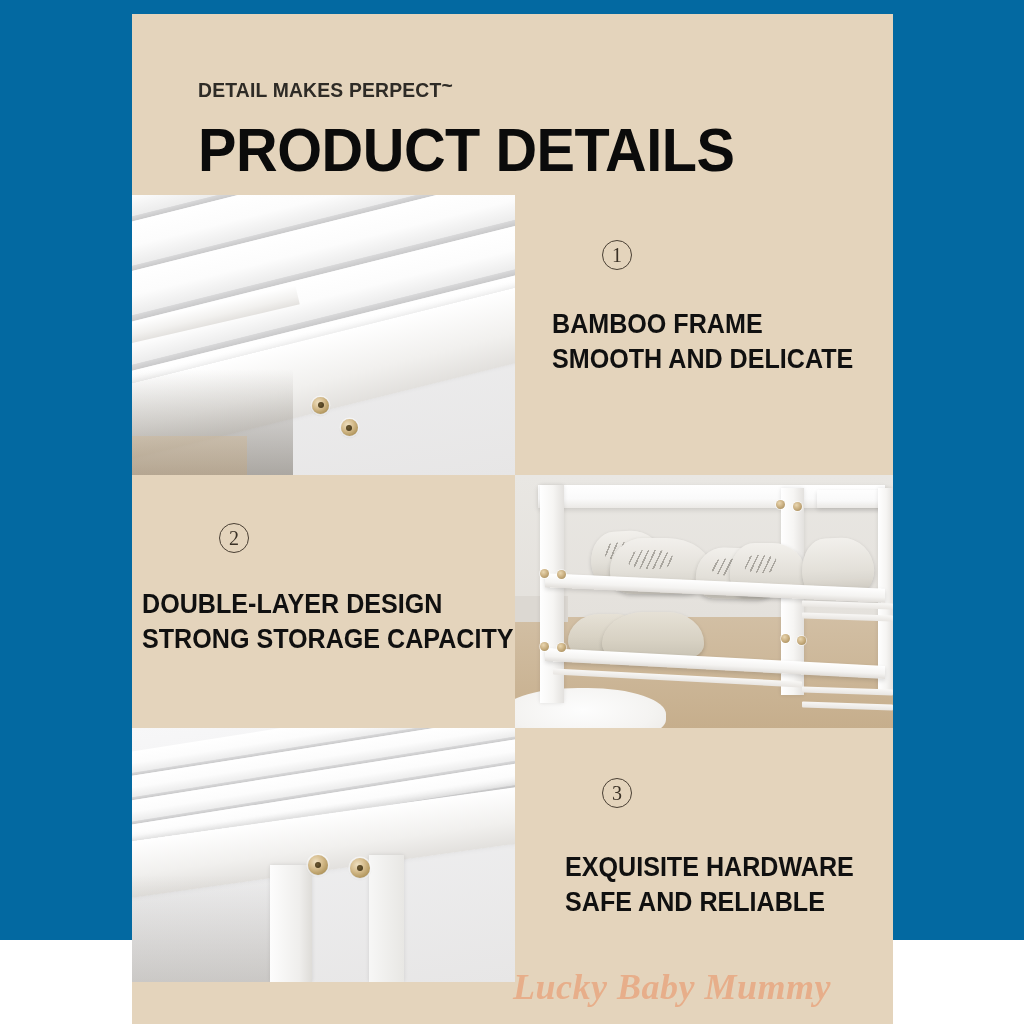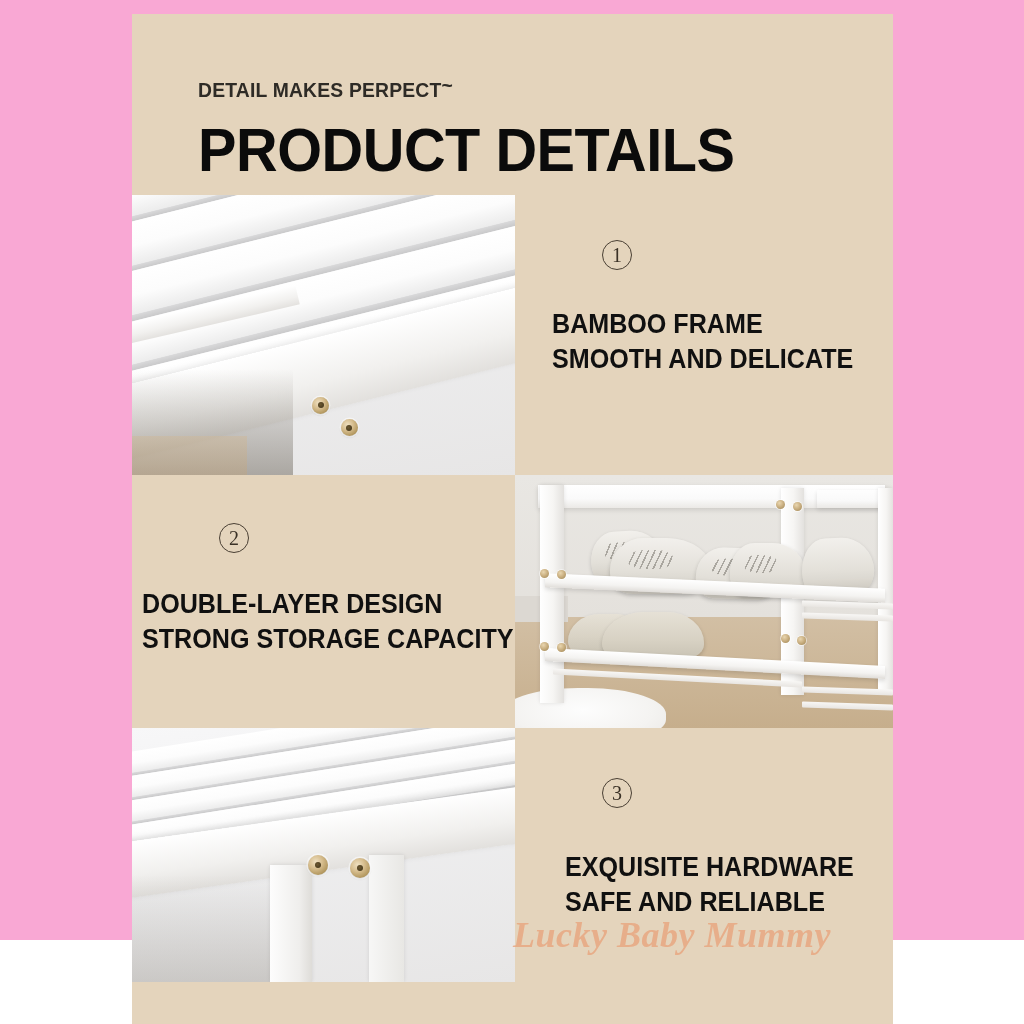--- a/index.html
+++ b/index.html
@@ -13,21 +13,21 @@
     overflow: hidden;
     font-family: "Liberation Sans", sans-serif;
     -webkit-font-smoothing: antialiased;
   }
 
   
   #page {
     position: relative;
     width: 1024px;
     height: 940px;
-    background: #f9a8d4;
+    background: #0369a1;
   }
 
   
   #panel {
     position: absolute;
     left: 132px;
     top: 14px;
     width: 761px;
     height: 1010px;
     background: #e4d4bc;
@@ -262,21 +262,21 @@
     width: 9px; height: 9px;
     border-radius: 50%;
     background: radial-gradient(circle at 38% 34%, #e9d6b0 0%, #cbb183 45%, #9d8351 100%);
     box-shadow: 0 0 0 1px rgba(255,255,255,0.5);
   }
 
   
   .watermark {
     position: absolute;
     left: 310px;
-    top: 898px;
+    top: 950px;
     width: 460px;
     text-align: center;
     font-family: "Liberation Serif", serif;
     font-style: italic;
     font-weight: 700;
     font-size: 36px;
     line-height: 1.28;
     color: #e8a882;
     opacity: 0.86;
     letter-spacing: 0.5px;

